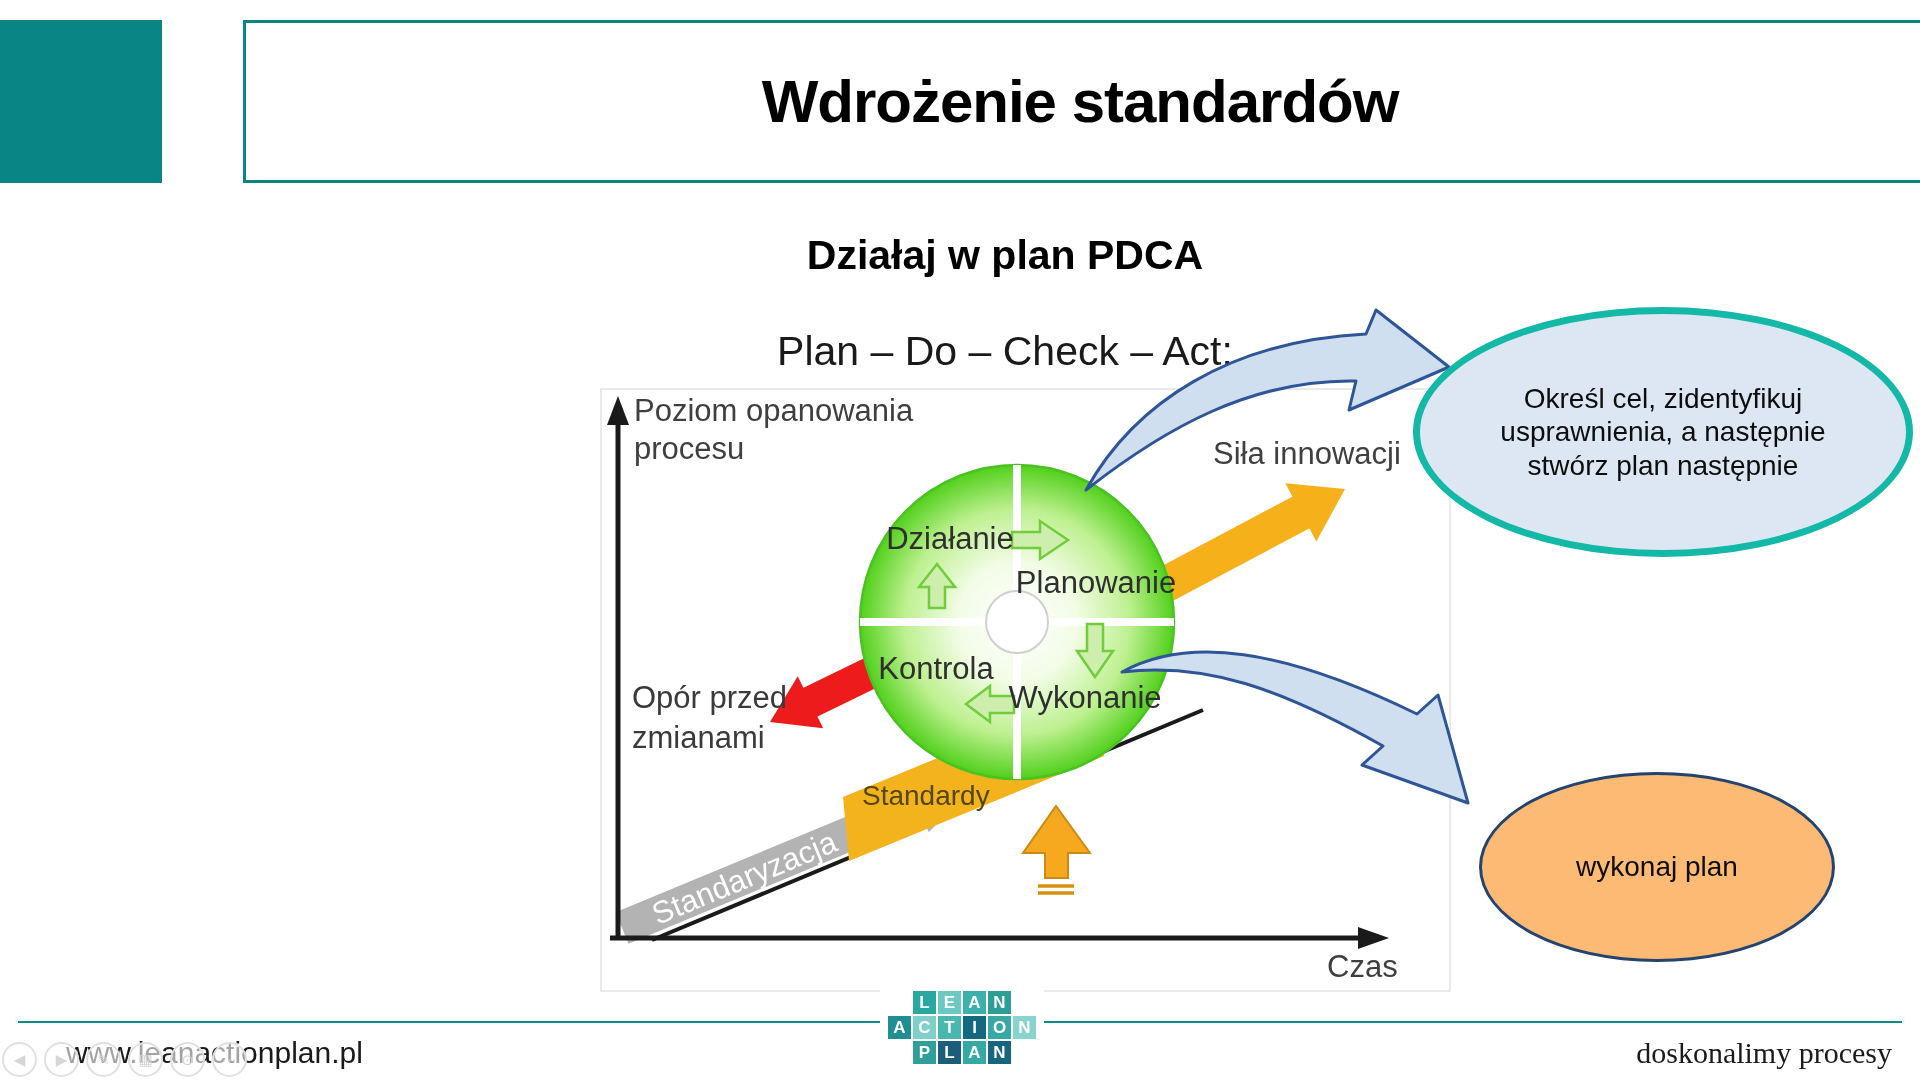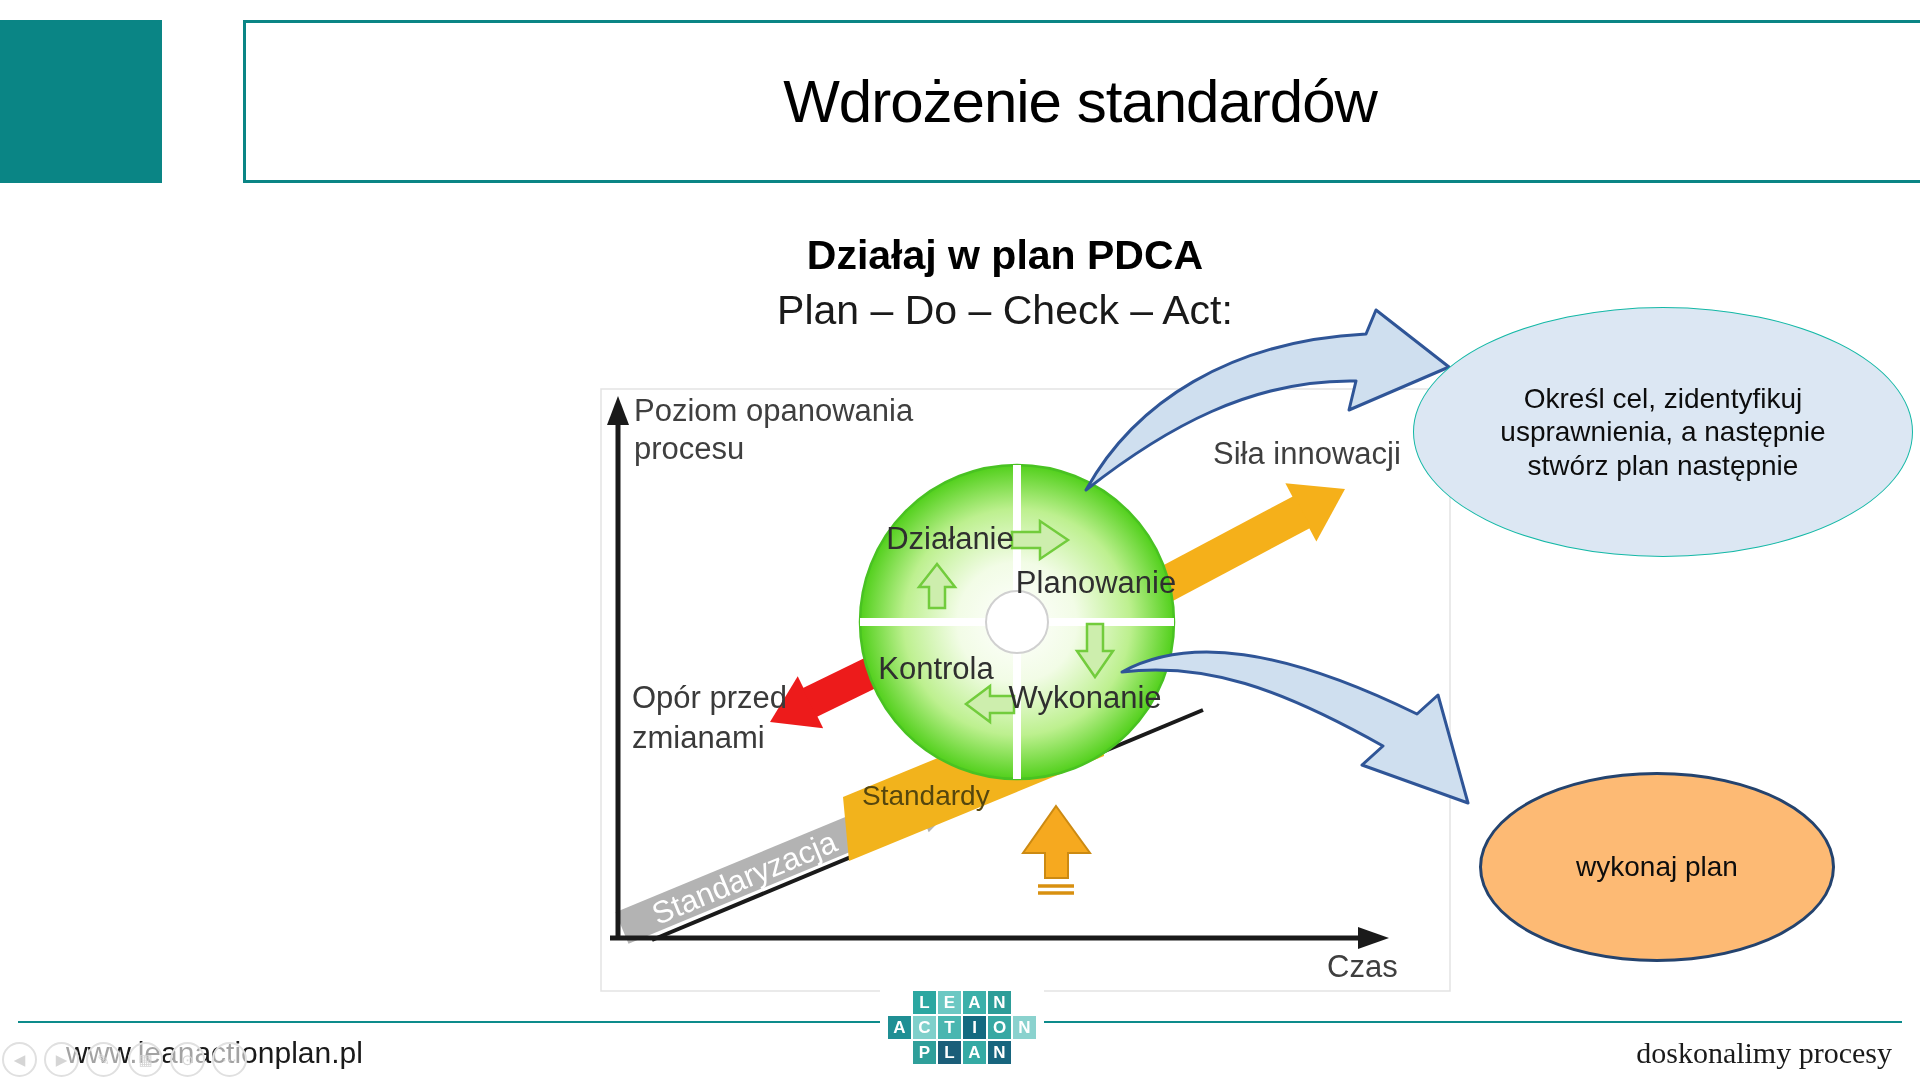--- a/index.html
+++ b/index.html
@@ -3,36 +3,36 @@
 <meta charset="utf-8">
 <style>
   html,body{margin:0;padding:0;background:#fff;}
   .slide{position:relative;width:1920px;height:1080px;background:#ffffff;overflow:hidden;
          font-family:"Liberation Sans",sans-serif;color:#111;}
 
   
   .accent-square{position:absolute;left:0;top:20px;width:162px;height:163px;background:#0A8585;}
   .title-box{position:absolute;left:243px;top:20px;width:1668px;height:157px;border:3px solid #0A8585;
              background:#fff;display:flex;align-items:center;justify-content:center;padding-right:110px;box-sizing:content-box;}
-  .title-box h1{margin:0;font-size:60px;font-weight:400;color:#000;letter-spacing:-1px;}
+  .title-box h1{margin:0;font-size:60px;font-weight:700;color:#000;letter-spacing:-1px;}
 
   
   .heading-block{position:absolute;left:540px;top:228px;width:930px;text-align:center;}
   .heading-block .h-bold{font-size:41px;font-weight:700;color:#000;line-height:1.35;}
-  .heading-block .h-sub{font-size:41px;font-weight:400;color:#1a1a1a;line-height:1.35;}
+  .heading-block .h-sub{font-size:41px;font-weight:400;color:#1a1a1a;line-height:1.35;margin-top:41px;}
 
   
   svg text{font-family:"Liberation Sans",sans-serif;}
   .diagram-svg{position:absolute;left:600px;top:388px;width:852px;height:604px;}
   .overlay-svg{position:absolute;left:0;top:0;width:1920px;height:1080px;pointer-events:none;}
 
   
   .callout{position:absolute;border-radius:50%;display:flex;align-items:center;justify-content:center;
            text-align:center;box-sizing:border-box;}
-  .callout-plan{left:1413px;top:307px;width:500px;height:250px;background:#DCE7F3;border:1px solid #14b8a6;}
+  .callout-plan{left:1413px;top:307px;width:500px;height:250px;background:#DCE7F3;border:7px solid #14b8a6;}
   .callout-plan .txt{font-size:28px;line-height:1.2;color:#0d0d0d;}
   .callout-do{left:1479px;top:772px;width:356px;height:190px;background:#fdba74;border:3px solid #24436E;}
   .callout-do .txt{font-size:28px;color:#0d0d0d;}
 
   
   .footer-line{position:absolute;left:18px;top:1021px;width:1884px;height:2px;background:#0D8B8B;}
   .footer-site{position:absolute;left:66px;top:1036px;font-size:30px;color:#1a1a1a;}
   .footer-tagline{position:absolute;right:28px;top:1036px;font-size:30px;color:#1a1a1a;font-family:Liberation Serif, serif;}
 
   .logo{position:absolute;left:880px;top:989px;background:#fff;padding:2px 8px;display:flex;

